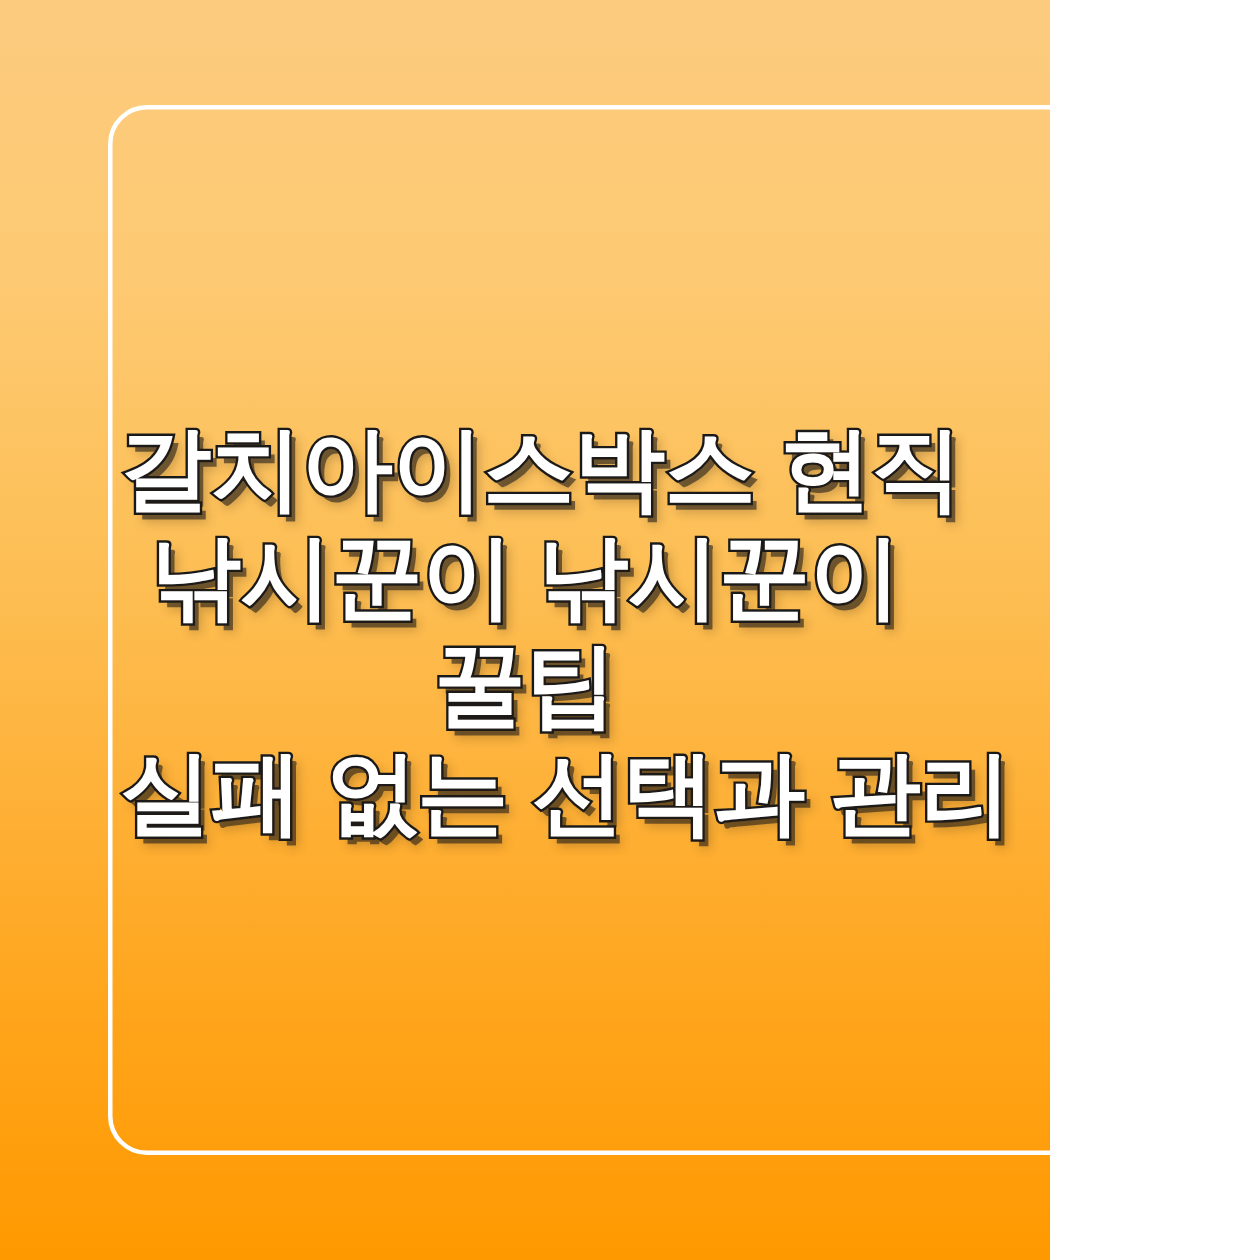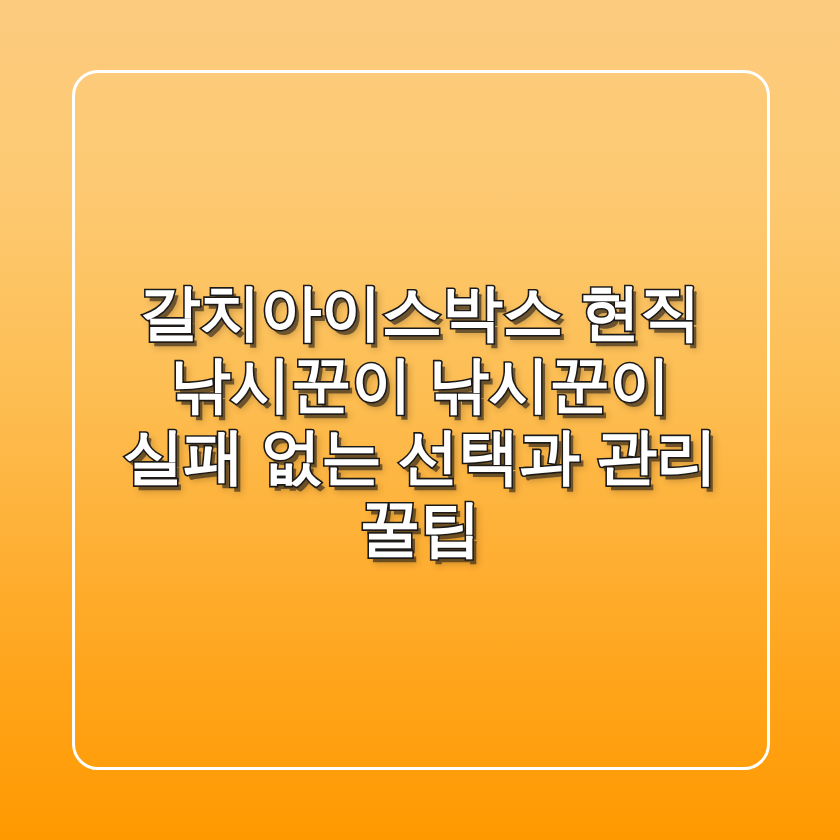--- a/index.html
+++ b/index.html
@@ -9,21 +9,21 @@
 
   body {
     width: 840px;
     height: 840px;
     overflow: hidden;
     font-family: "Liberation Sans", "DejaVu Sans", sans-serif;
   }
 
   #thumbnail-card {
     position: relative;
-    width: 840px;
+    width: 700px;
     height: 840px;
     box-sizing: border-box;
     background: linear-gradient(
       to bottom,
       #fccb7e 0%,
       #fdc972 22%,
       #fdbf55 45%,
       #feb23a 62%,
       #ffa51c 80%,
       #ff9900 100%
@@ -80,17 +80,17 @@
 </head>
 <body>
 
 <div id="thumbnail-card">
 
   <div id="decorative-frame"></div>
 
   <div id="headline-block">
     <span class="headline-line">갈치아이스박스 현직</span>
     <span class="headline-line">낚시꾼이 낚시꾼이</span>
+    <span class="headline-line">꿀팁</span>
     <span class="headline-line">실패 없는 선택과 관리</span>
-    <span class="headline-line">꿀팁</span>
   </div>
 
 </div>
 
 </body></html>

